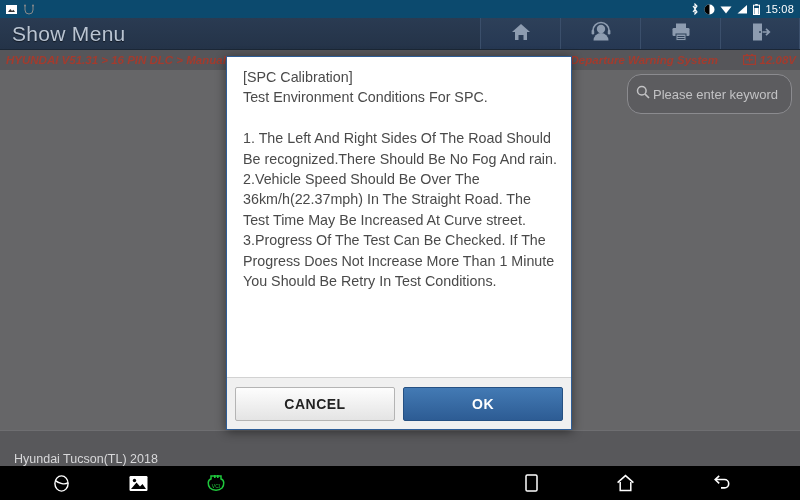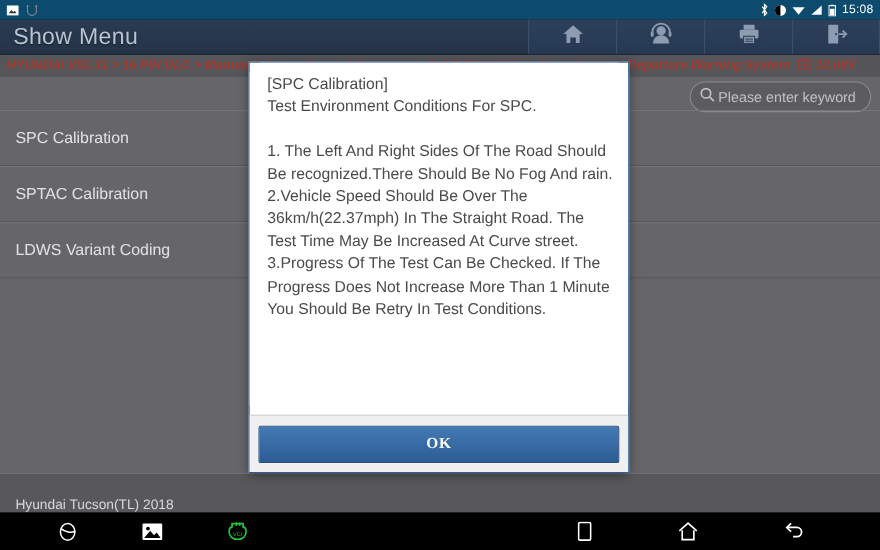--- a/index.html
+++ b/index.html
@@ -53,33 +53,33 @@
     background: #56565a;
     display: flex; align-items: center;
     overflow: hidden; white-space: nowrap;
   }
   .crumb-text {
     color: #a33b2e; font-size: 11.5px; font-style: italic;
     padding-left: 6px; font-weight: 600;
   }
   .crumb-right {
     margin-left: auto; display: flex; align-items: center;
-    gap: 4px; padding-right: 22px; text-align: center;
+    gap: 4px; padding-right: 4px; text-align: center;
   }
   .crumb-volt { color: #a33b2e; font-size: 11.5px; font-style: italic; font-weight: 600; }
 
   
   .main {
     position: absolute; top: 70px; left: 0;
     width: 800px; height: 360px;
     background: #666668;
   }
   .searchbox {
     position: absolute; top: 4px; right: 8px;
-    width: 165px; height: 28px;
+    width: 165px; height: 40px;
     background: #5c5c5f;
     border: 1px solid #8b8b8f;
     border-radius: 14px;
     display: flex; align-items: center;
     padding: 0 8px; gap: 3px;
     cursor: text;
   }
   .search-ph { color: #c2c2c4; font-size: 13px; }
 
   .menu-list { position: absolute; top: 30px; left: 0; width: 100%; }
@@ -154,21 +154,21 @@
     display: flex; align-items: center; justify-content: center;
     font-size: 14px; font-weight: 700; letter-spacing: .5px;
     border-radius: 2px; cursor: pointer;
   }
   .btn-cancel {
     background: linear-gradient(#fdfdfd, #e4e4e4);
     border: 1px solid #b4b4b4; color: #222;
   }
   .btn-ok {
     background: linear-gradient(#437ab4, #2d5c94);
-    border: 1px solid #255082; color: #fff; font-family: Liberation Serif, serif;
+    border: 1px solid #255082; color: #fff;
   }
 </style>
 </head>
 <body>
 
 <div id="app">
 
   <div class="statusbar">
     <div class="sb-left">
       <span class="sb-ico">
@@ -282,31 +282,20 @@
     <div class="searchbox">
       <span>
         <svg width="14" height="14" viewBox="0 0 14 14">
             <circle cx="5.8" cy="5.8" r="4.3" fill="none" stroke="#c2c2c4" stroke-width="1.5"></circle>
             <path d="M9.1 9.1 L13 13" stroke="#c2c2c4" stroke-width="1.6" fill="none"></path>
           </svg>
       </span>
       <span class="search-ph">Please enter keyword</span>
     </div>
 
-    <div class="menu-list">
-      <div class="menu-item">
-        <span>SPC Calibration</span>
-      </div>
-      <div class="menu-item">
-        <span>SPTAC Calibration</span>
-      </div>
-      <div class="menu-item">
-        <span>LDWS Variant Coding</span>
-      </div>
-    </div>
   </div>
 
   <div class="vehiclebar">
     <span class="vehicle-text">Hyundai Tucson(TL) 2018</span>
   </div>
 
   <div class="navbar">
     <div class="nav-left">
       <span class="nav-ico">
         <svg width="19" height="19" viewBox="0 0 19 19">
@@ -355,18 +344,19 @@
     <div class="dialog">
       <div class="dlg-body">
         <p>[SPC Calibration]
 Test Environment Conditions For SPC.
 
 1. The Left And Right Sides Of The Road Should Be recognized.There Should Be No Fog And rain.
 2.Vehicle Speed Should Be Over The 36km/h(22.37mph) In The Straight Road. The Test Time May Be Increased At Curve street.
 3.Progress Of The Test Can Be Checked. If The Progress Does Not Increase More Than 1 Minute You Should Be Retry In Test Conditions.</p>
       </div>
       <div class="dlg-footer">
+        <div class="btn btn-cancel">CANCEL</div>
         <div class="btn btn-ok">OK</div>
       </div>
     </div>
   </div>
 
 </div>
 
 </body></html>

